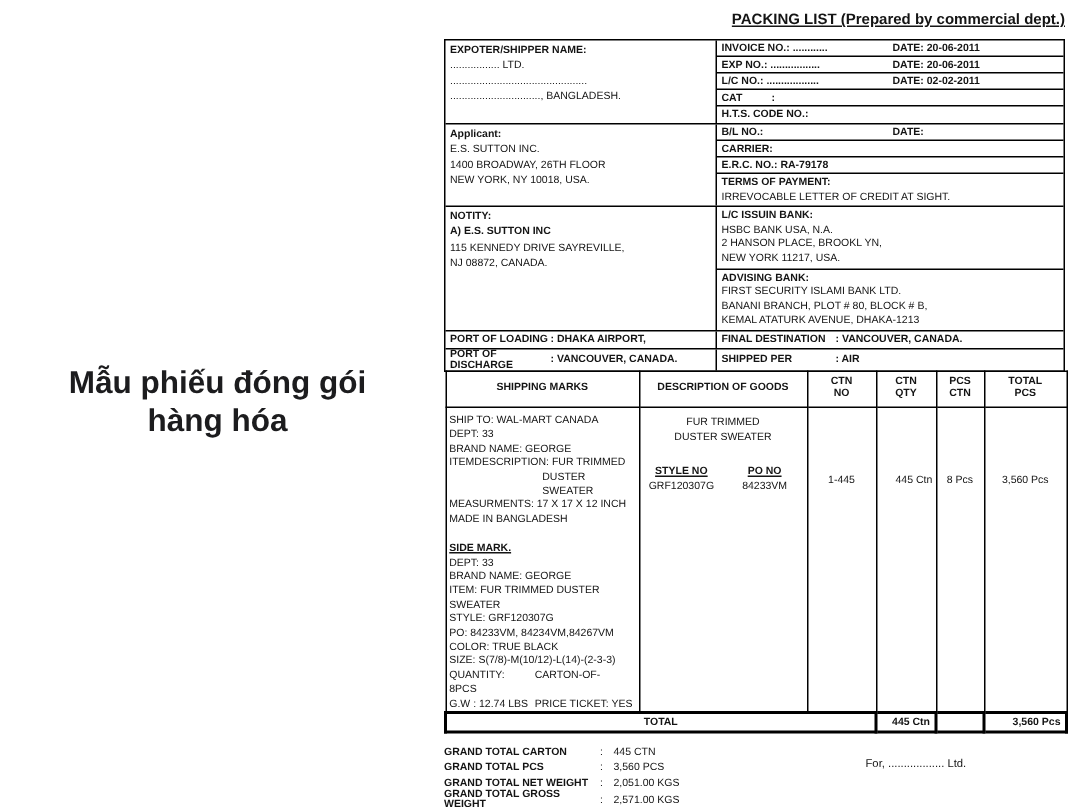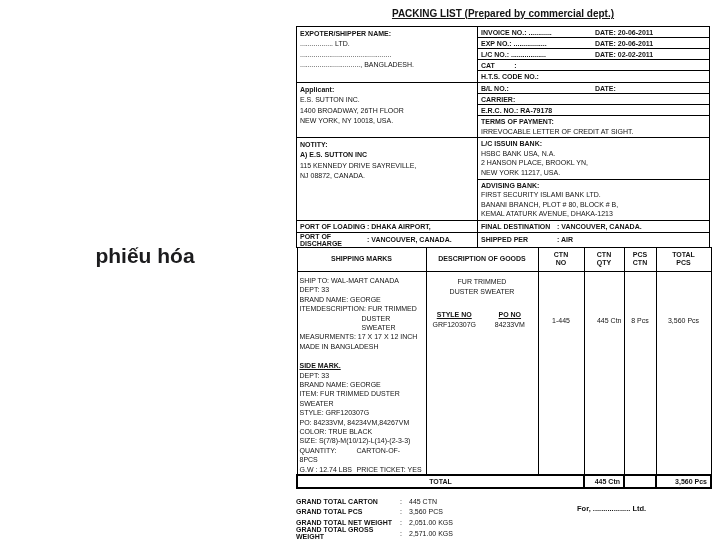--- a/index.html
+++ b/index.html
@@ -6,21 +6,21 @@
   html, body { width: 720px; height: 539px; }
   body { background: #fff; font-family: "Liberation Sans", sans-serif; color: #1a1a1a; overflow: hidden; }
   .page { position: relative; width: 720px; height: 539px; background: #fff; }
 
   
   .vn-heading { position: absolute; left: 8px; top: 243px; width: 274px; text-align: center;
                 font-weight: bold; font-size: 21px; line-height: 25px; color: #1c1c1e; }
 
   
   .doc { position: absolute; left: 296px; top: 8px; width: 414px; font-size: 7px; color: #141414; }
-  .doc-title { text-align: center; font-weight: bold; font-size: 10px; text-decoration: underline; margin-bottom: 7px; }
+  .doc-title { text-align: right; font-weight: bold; font-size: 10px; text-decoration: underline; margin-bottom: 7px; }
 
   .form { border: 1px solid #000; }
   .frow { display: flex; border-bottom: 1px solid #000; }
   .frow:last-child { border-bottom: none; }
   .fleft { width: 181px; border-right: 1px solid #000; padding: 2px 3px; line-height: 10.3px; }
   .fright { flex: 1; display: flex; flex-direction: column; }
   .srow { display: flex; align-items: center; border-bottom: 1px solid #000; min-height: 11px; padding: 0 3px; font-weight: bold; }
   .srow:last-child, .srow.noline { border-bottom: none; }
   .srow .lab { flex: 1; white-space: pre; }
   .srow .dat { width: 111px; }
@@ -53,29 +53,30 @@
   tr.totalrow td { border: 2px solid #000; height: 13px; font-weight: bold; vertical-align: middle; }
   tr.totalrow .tlabel { text-align: center; }
   tr.totalrow .tval { text-align: right; padding-right: 3px; }
 
   
   .footer { position: relative; margin-top: 7px; height: 80px; }
   .gt-row { display: flex; height: 10.6px; align-items: center; }
   .gt-lab { width: 104px; font-weight: bold; }
   .gt-colon { width: 9px; }
   .gt-val { flex: 1; }
-  .for-company { position: absolute; left: 281px; top: 8px; font-weight: bold; font-size: 7.5px; }
+  .for-company { position: absolute; left: 281px; top: 8px; font-weight: normal; font-size: 7.5px; }
 </style>
 </head>
 <body>
 
 <div class="page">
 
   <div class="vn-heading">
-    <div>phiếu hóa</div>
+    <div>Mẫu phiếu đóng gói</div>
+    <div>hàng hóa</div>
   </div>
 
   <div class="doc">
     <div class="doc-title">PACKING LIST (Prepared by commercial dept.)</div>
 
     <div class="form">
 
       <div class="frow" style="min-height:55px">
         <div class="fleft">
           <div class="b">EXPOTER/SHIPPER NAME:</div>

